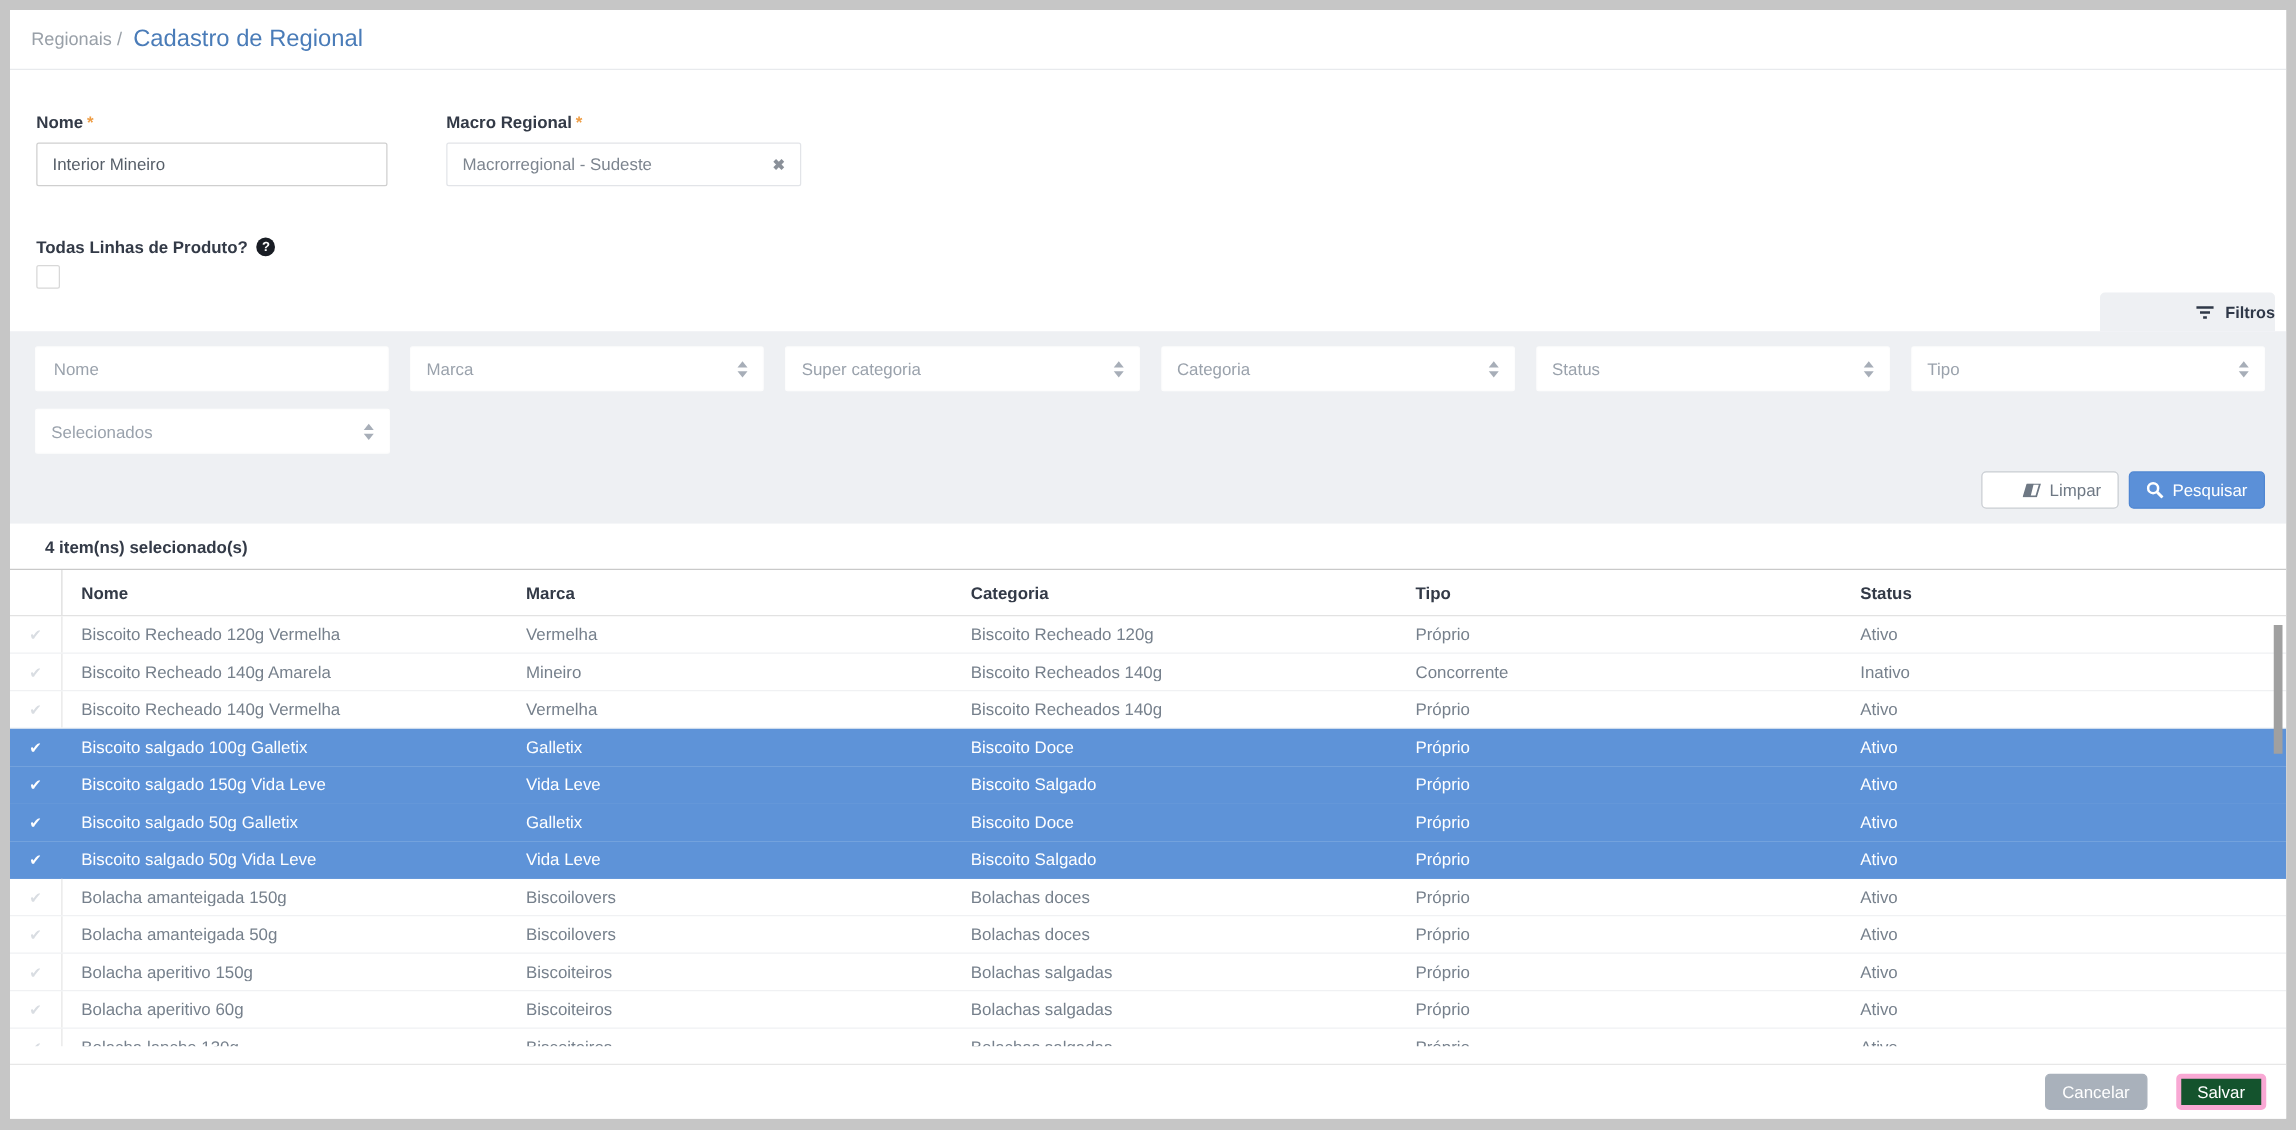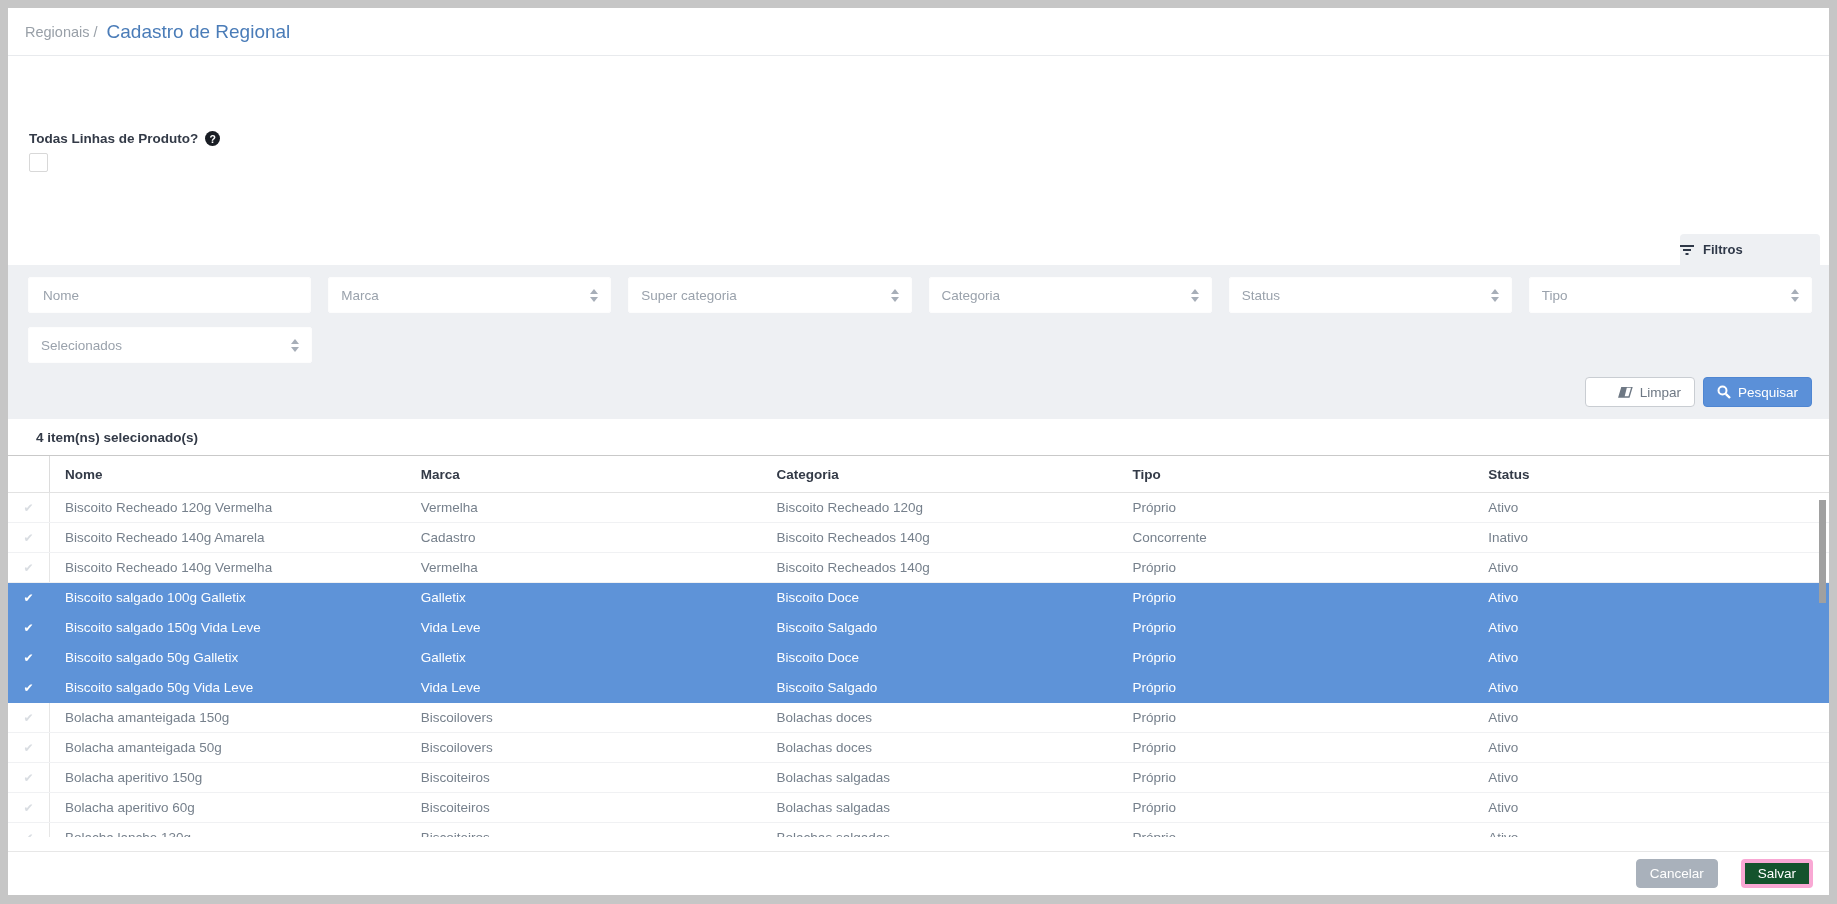--- a/index.html
+++ b/index.html
@@ -56,21 +56,21 @@
   .checkbox {
     width:19px; height:19px; margin-top:7px;
     background:#fff; border:1px solid #d8d8d8; border-radius:2px;
     cursor:pointer;
   }
 
   
   .tab-row { flex:none; height:31px; display:flex; justify-content:flex-end; padding-right:9px; }
   .filtros-tab {
     width:140px; background:#eef0f3; border-radius:4px 4px 0 0;
-    display:flex; align-items:center; justify-content:flex-start; gap:9px;
+    display:flex; align-items:center; justify-content:flex-end; gap:9px;
     font-size:13px; font-weight:bold; color:#2f3848; cursor:pointer;
   }
   .filter-panel { flex:none; height:154px; background:#eef0f3; padding:12px 17px 0 20px; }
   .filter-row { display:flex; gap:17px; margin-bottom:14px; }
   .filter-field {
     flex:1; height:36px; background:#fff; border:1px solid #fdfdfd; border-radius:2px;
     display:flex; align-items:center; justify-content:space-between;
     padding:0 12px; font-size:13.5px; color:#9aa2ac; cursor:pointer;
   }
   .filter-field input {
@@ -142,20 +142,37 @@
 <body>
 
 <div class="window">
 
   <div class="breadcrumb">
     <span class="crumb-parent">Regionais /</span>
     <span class="crumb-current">Cadastro de Regional</span>
   </div>
 
   <div class="form-section">
+    <div class="form-row">
+      <div>
+        <div class="f-label">
+          <span>Nome</span><span class="req">*</span>
+        </div>
+        <input class="text-input" type="text" value="Interior Mineiro" style="">
+      </div>
+      <div>
+        <div class="f-label">
+          <span>Macro Regional</span><span class="req">*</span>
+        </div>
+        <div class="select-pill">
+          <span>Macrorregional - Sudeste</span>
+          <span class="clear-x">✖</span>
+        </div>
+      </div>
+    </div>
     <div class="todas-block">
       <div class="todas-label-row">
         <span class="f-label" style="margin-bottom:0">Todas Linhas de Produto?</span>
         <span class="help-icon">?</span>
       </div>
       <div class="checkbox"></div>
     </div>
   </div>
 
   <div class="tab-row">
@@ -235,21 +252,21 @@
         <div class="chk-cell">✔</div>
         <div class="cell">Biscoito Recheado 120g Vermelha</div>
         <div class="cell">Vermelha</div>
         <div class="cell">Biscoito Recheado 120g</div>
         <div class="cell">Próprio</div>
         <div class="cell">Ativo</div>
       </div>
       <div class="trow grid-cols">
         <div class="chk-cell">✔</div>
         <div class="cell">Biscoito Recheado 140g Amarela</div>
-        <div class="cell">Cadastro</div>
+        <div class="cell">Mineiro</div>
         <div class="cell">Biscoito Recheados 140g</div>
         <div class="cell">Concorrente</div>
         <div class="cell">Inativo</div>
       </div>
       <div class="trow grid-cols">
         <div class="chk-cell">✔</div>
         <div class="cell">Biscoito Recheado 140g Vermelha</div>
         <div class="cell">Vermelha</div>
         <div class="cell">Biscoito Recheados 140g</div>
         <div class="cell">Próprio</div>

